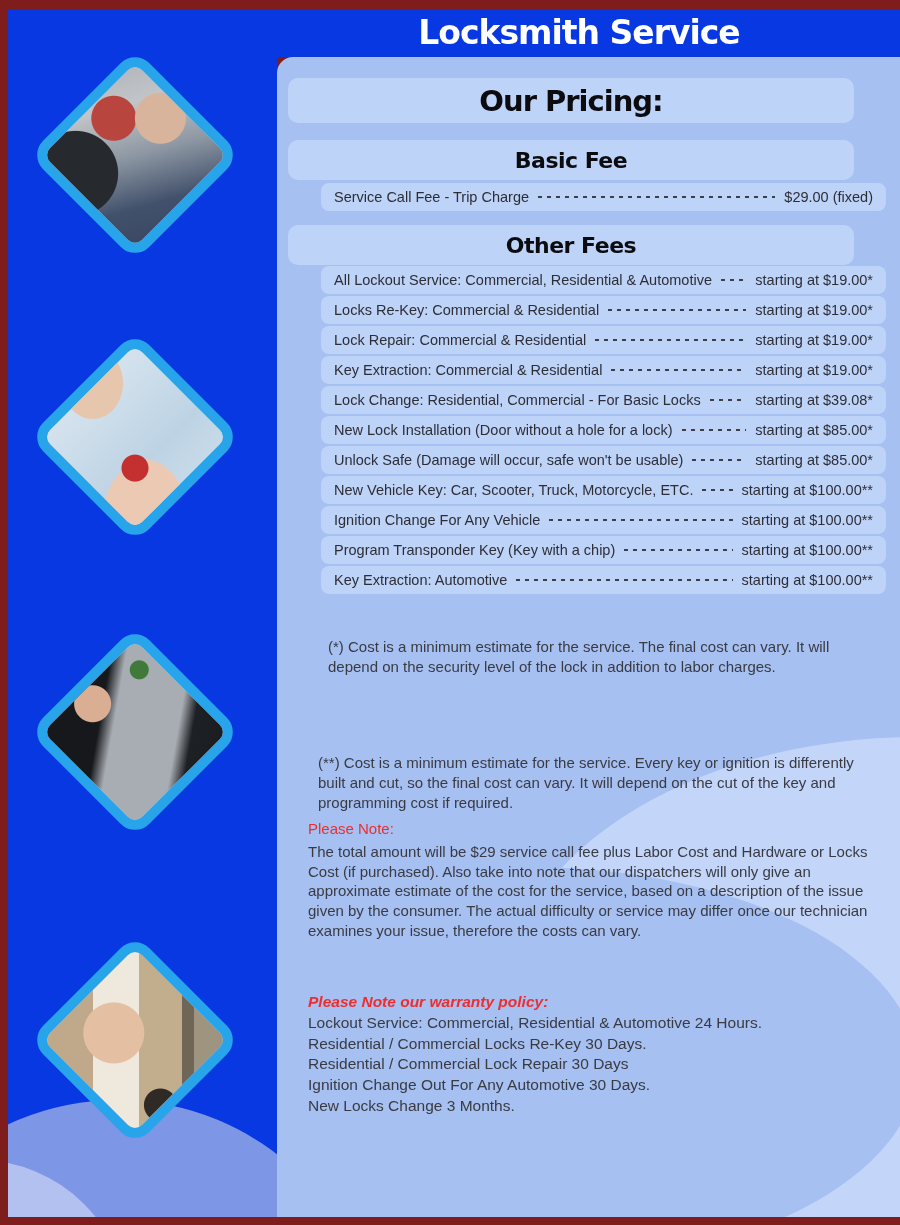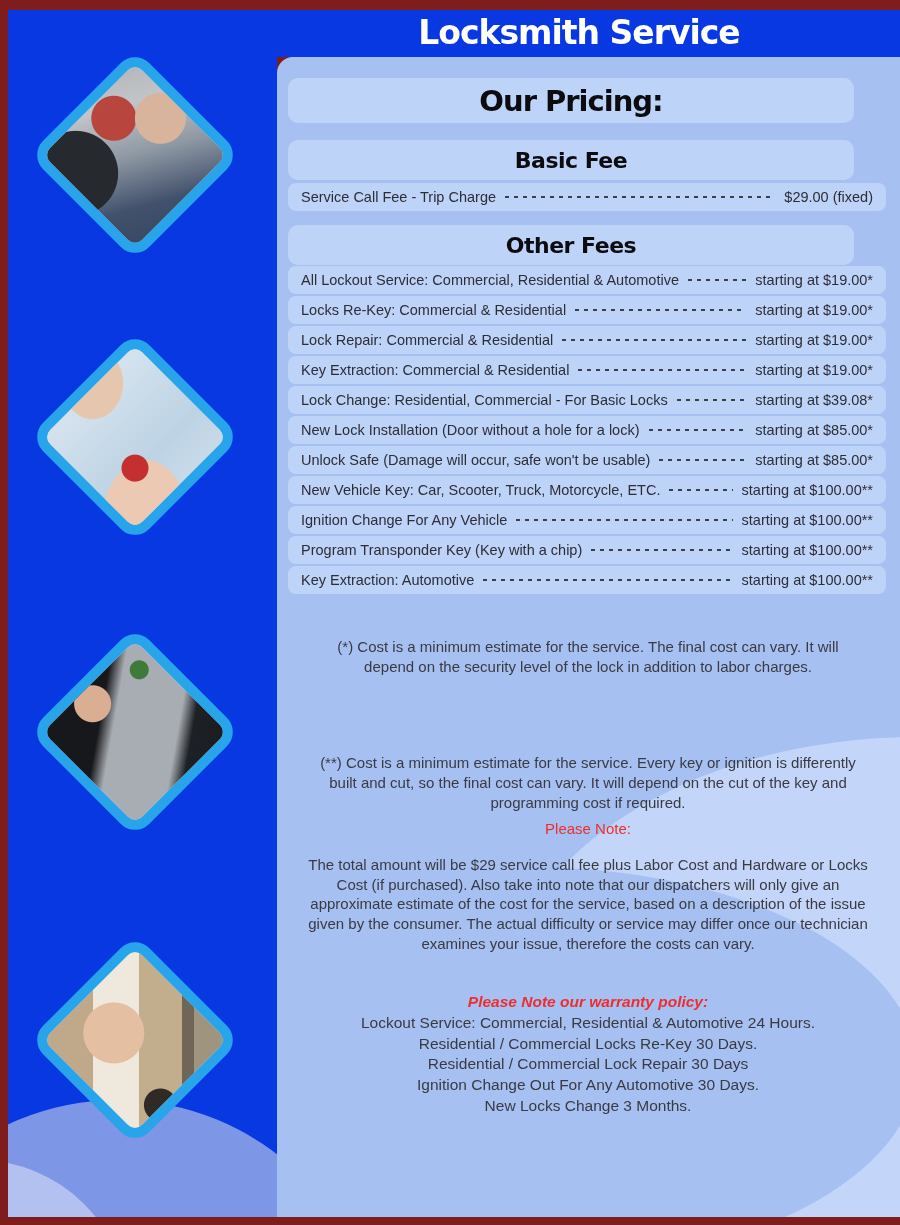--- a/index.html
+++ b/index.html
@@ -57,31 +57,31 @@
          display:flex; align-items:center; justify-content:center;
          font-family:"DejaVu Sans", sans-serif; font-weight:bold; color:#0c0c10; }
   .box-pricing { top:21px; height:45px; font-size:29px; letter-spacing:-1px; }
   .box-basic   { top:83px; height:40px; font-size:22px; letter-spacing:-0.5px; }
   .box-other   { top:168px; height:40px; font-size:22px; letter-spacing:-0.5px; }
 
   .rows { position:absolute; left:11px; width:598px; display:flex; flex-direction:column; gap:2px; }
   .rows-basic { top:126px; }
   .rows-other { top:209px; }
   .fee-row { height:28px; background:#bed3f8; border-radius:8px; display:flex; align-items:center;
-             padding:0 13px; font-size:14.5px; color:#2d2d36; white-space:nowrap; }
+             padding:0 13px; font-size:14.5px; color:#2d2d36; white-space:nowrap;margin-left:33px; }
   .leader { flex:1; height:2px; margin:0 9px;
             background:repeating-linear-gradient(90deg, #3e3e48 0 4px, rgba(0,0,0,0) 4px 9px); }
 
-  .note { position:absolute; text-align:center; color:#3a3a42; font-size:15px; line-height:1.32; }
+  .note { position:absolute; text-align:left; color:#3a3a42; font-size:15px; line-height:1.32; }
   .note-star  { left:51px; top:580px; width:520px; }
   .note-2star { left:41px; top:696px; width:540px; }
   .pn { left:31px; top:762px; width:560px; }
   .red-head { color:#ee2e2e; }
   .red-head-bold { color:#ee2e2e; font-weight:bold;font-style:italic; }
-  .pn-body { margin-top:16px; }
+  .pn-body { margin-top:3px; }
   .warranty { left:31px; top:935px; width:560px; font-size:15.5px; line-height:1.28; }
   .warranty .lines div { margin-top:1px; }
 </style>
 </head>
 <body>
 
 <div class="page">
 
   <div class="band">
     <div class="title">Locksmith Service</div>

